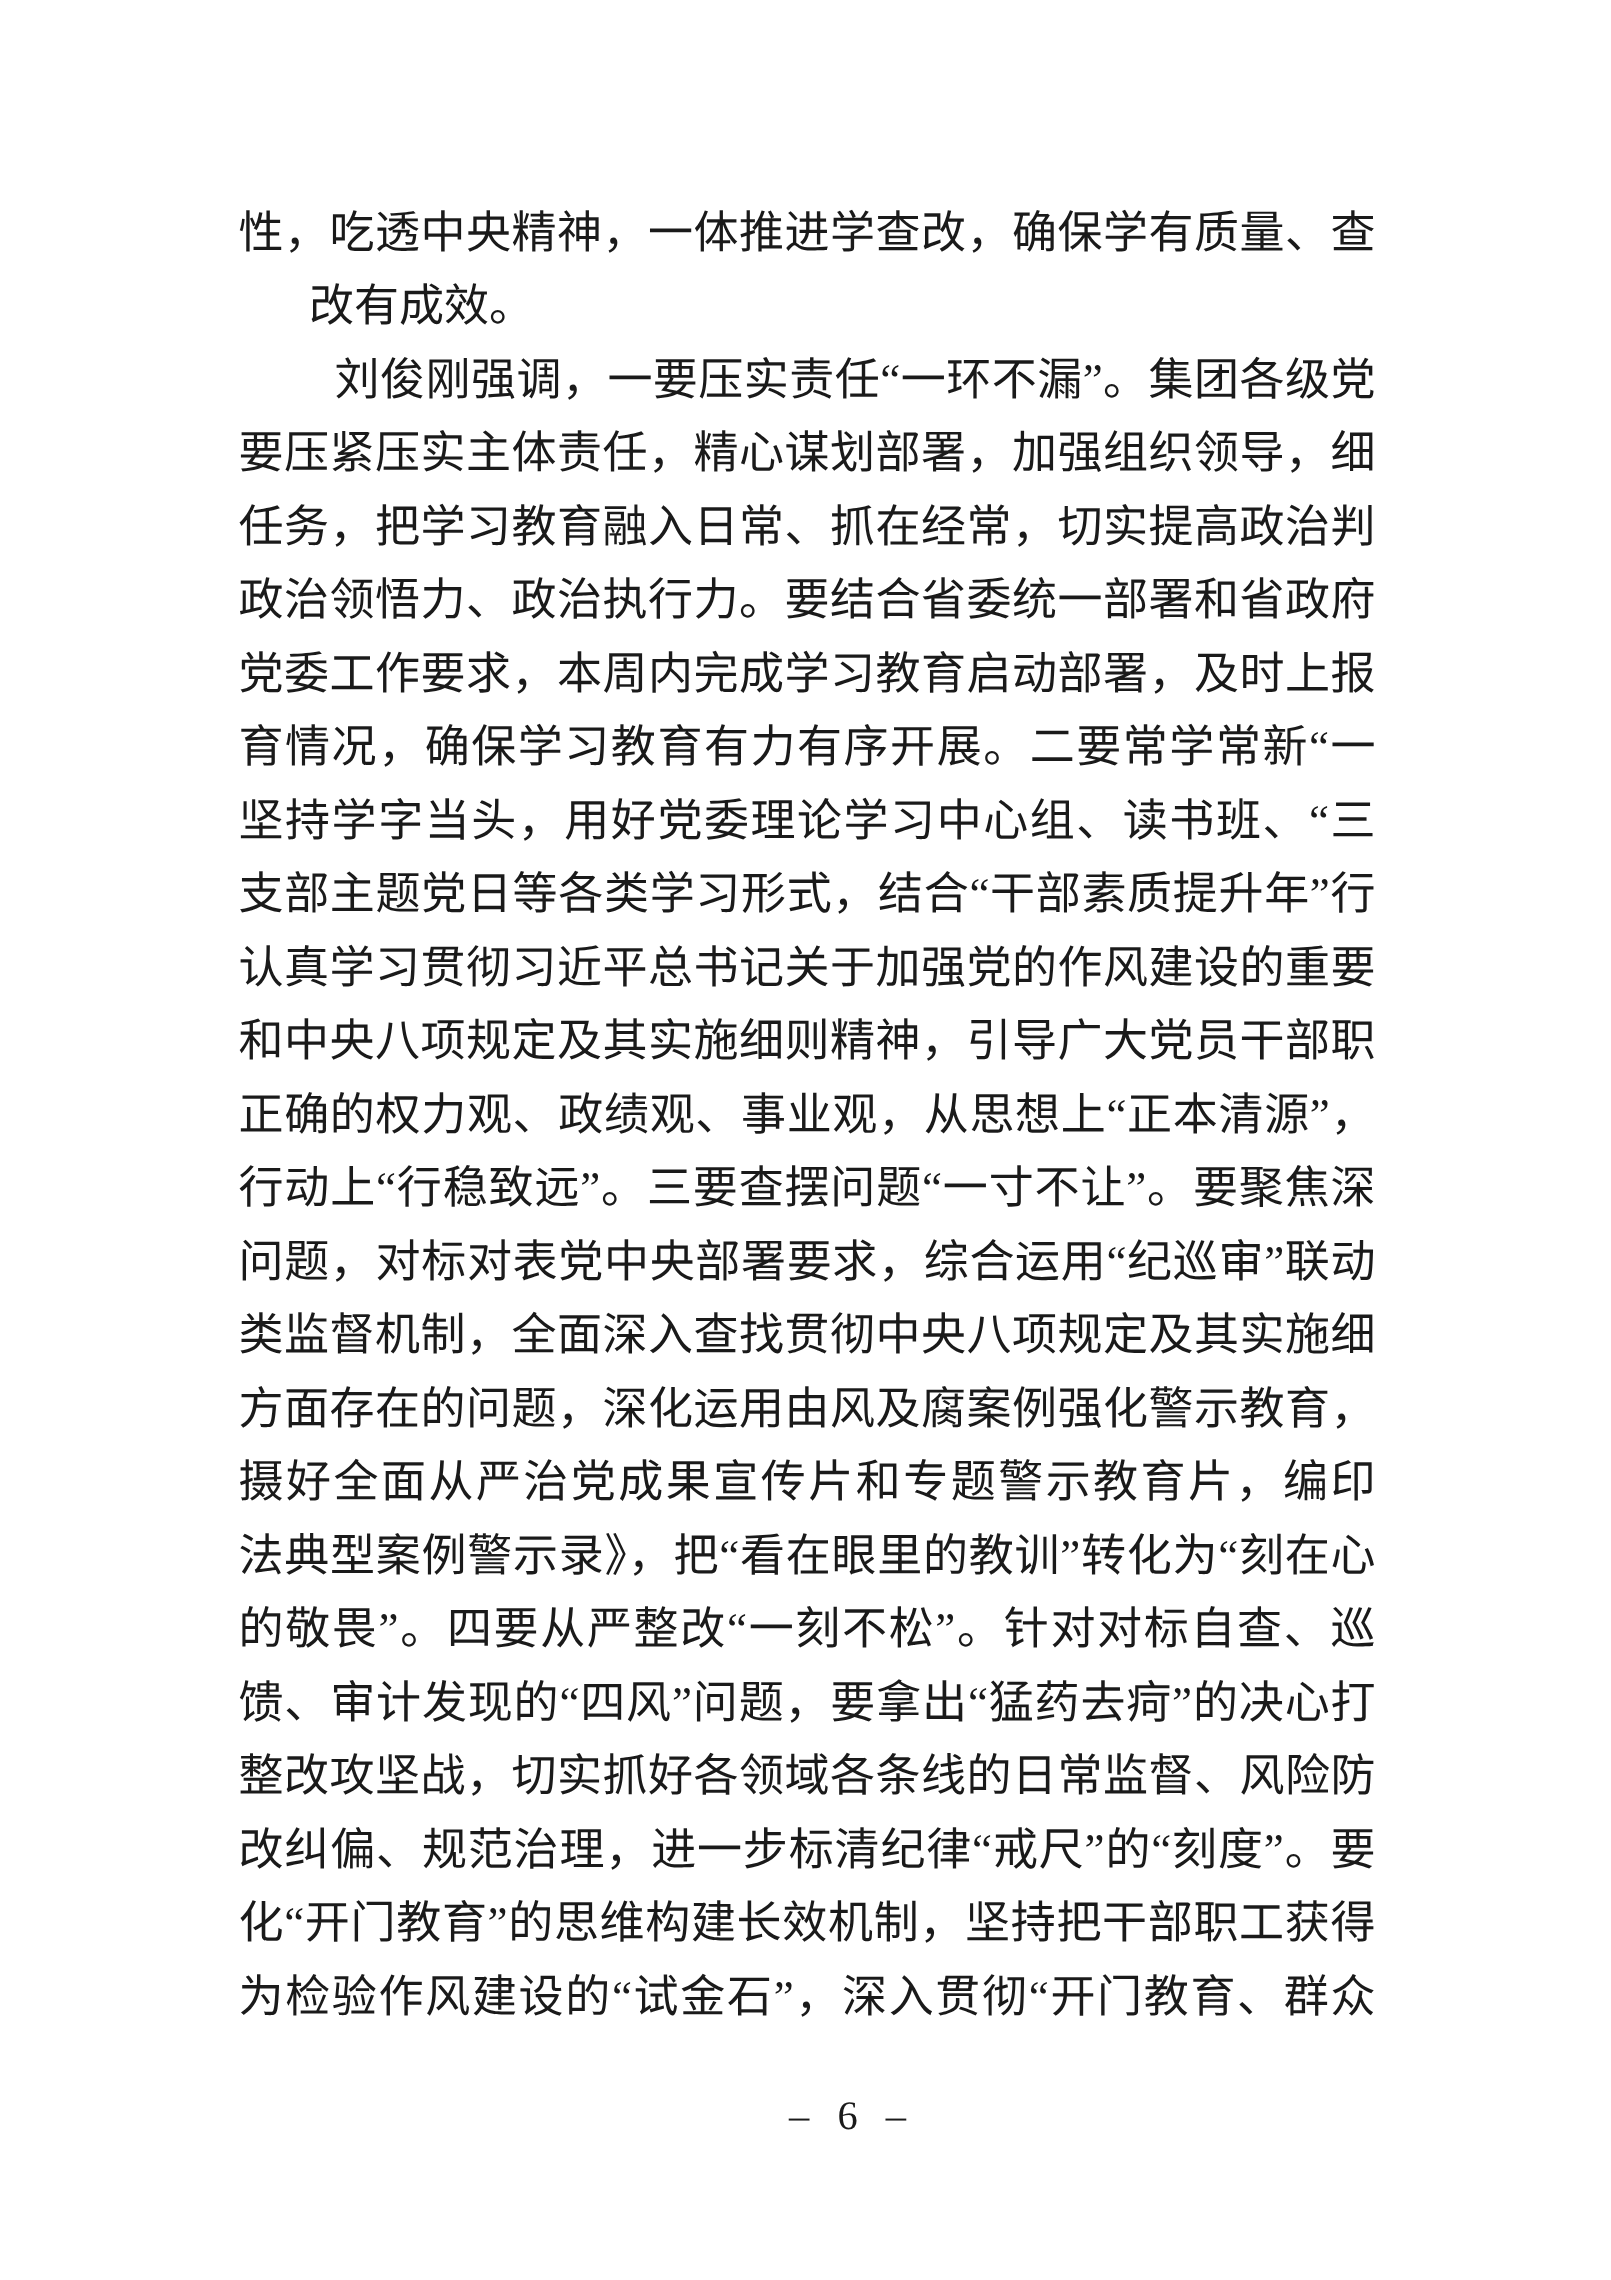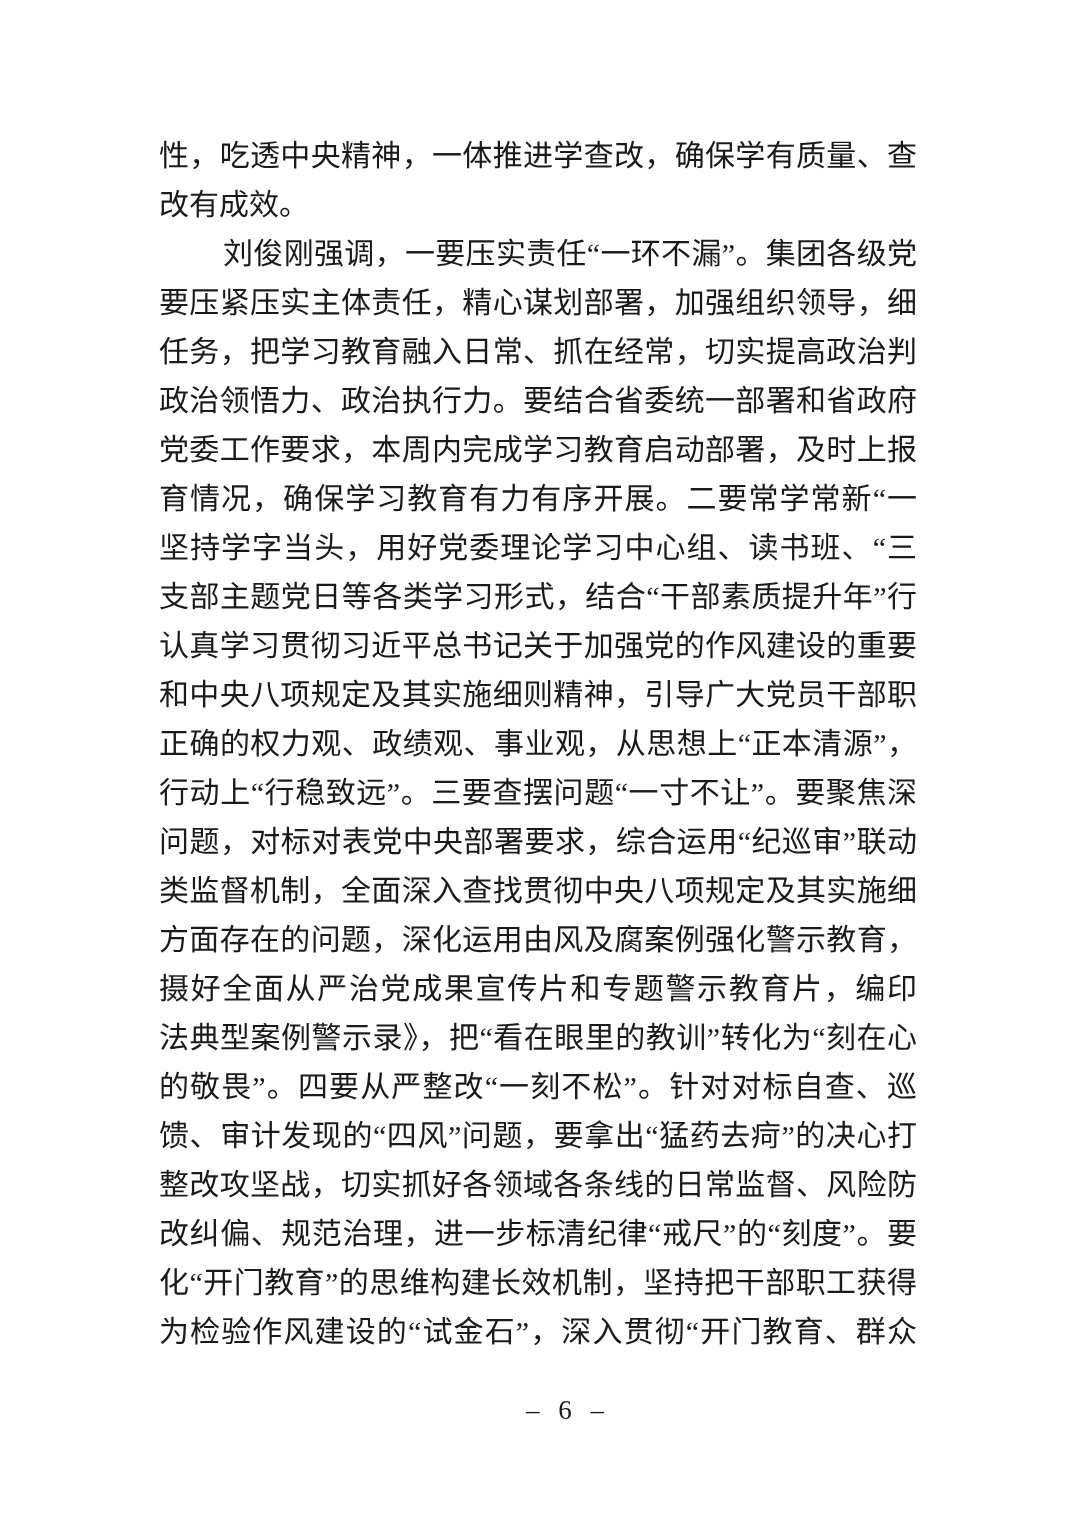--- a/index.html
+++ b/index.html
@@ -30,20 +30,21 @@
     text-align: justify;
     text-align-last: justify;
     white-space: normal;
     overflow: hidden;
   }
   .line.indent {
     text-indent: 64px;
   }
   .line.para-end {
     text-align-last: left;
+    margin-left: 47px;
   }
   .footer {
     position: absolute;
     top: 1390px;
     left: 468px;
     width: 200px;
     height: 40px;
     line-height: 40px;
     text-align: center;
     font-size: 27px;

